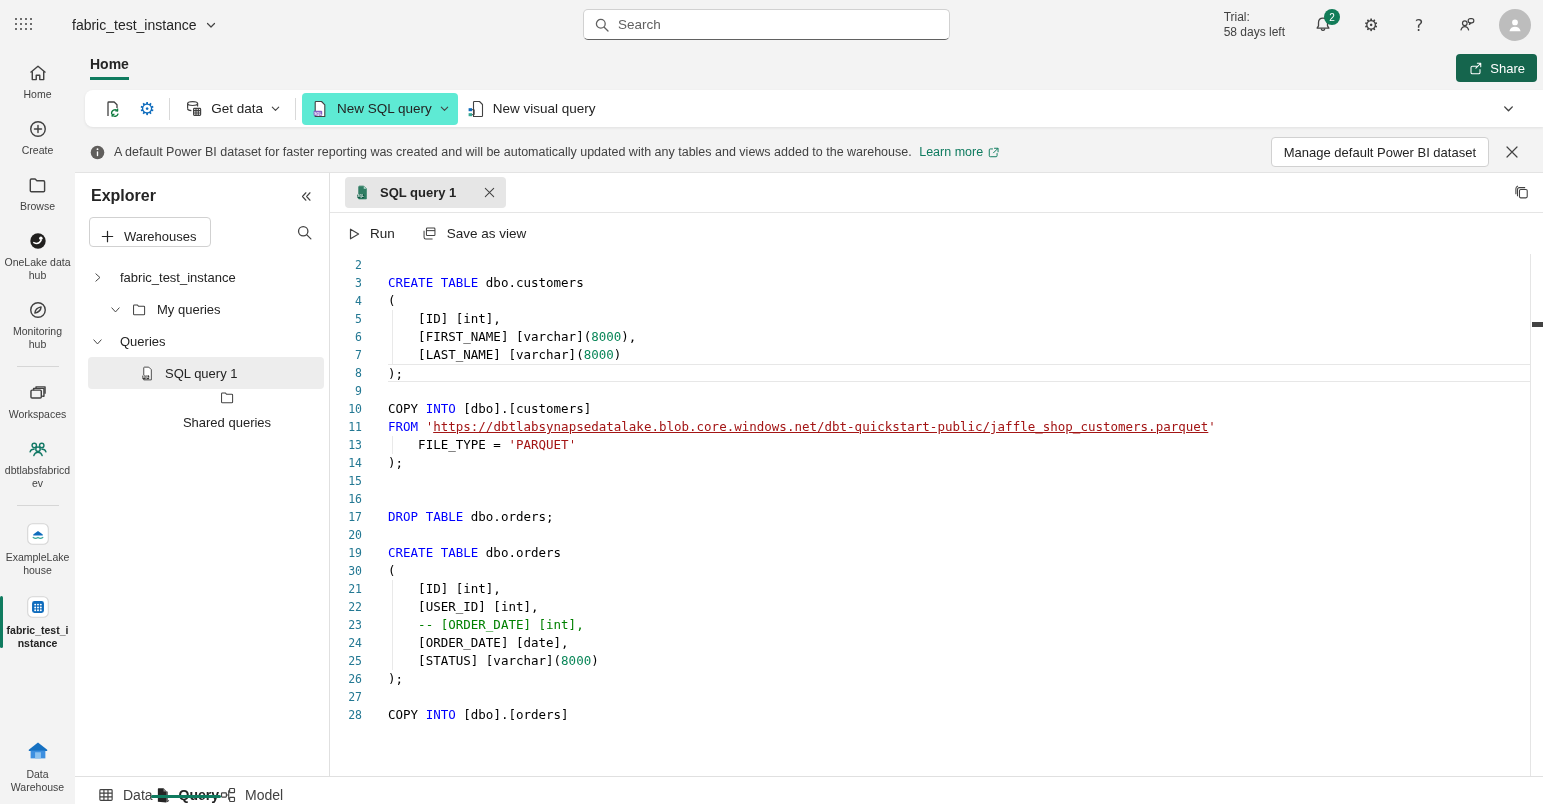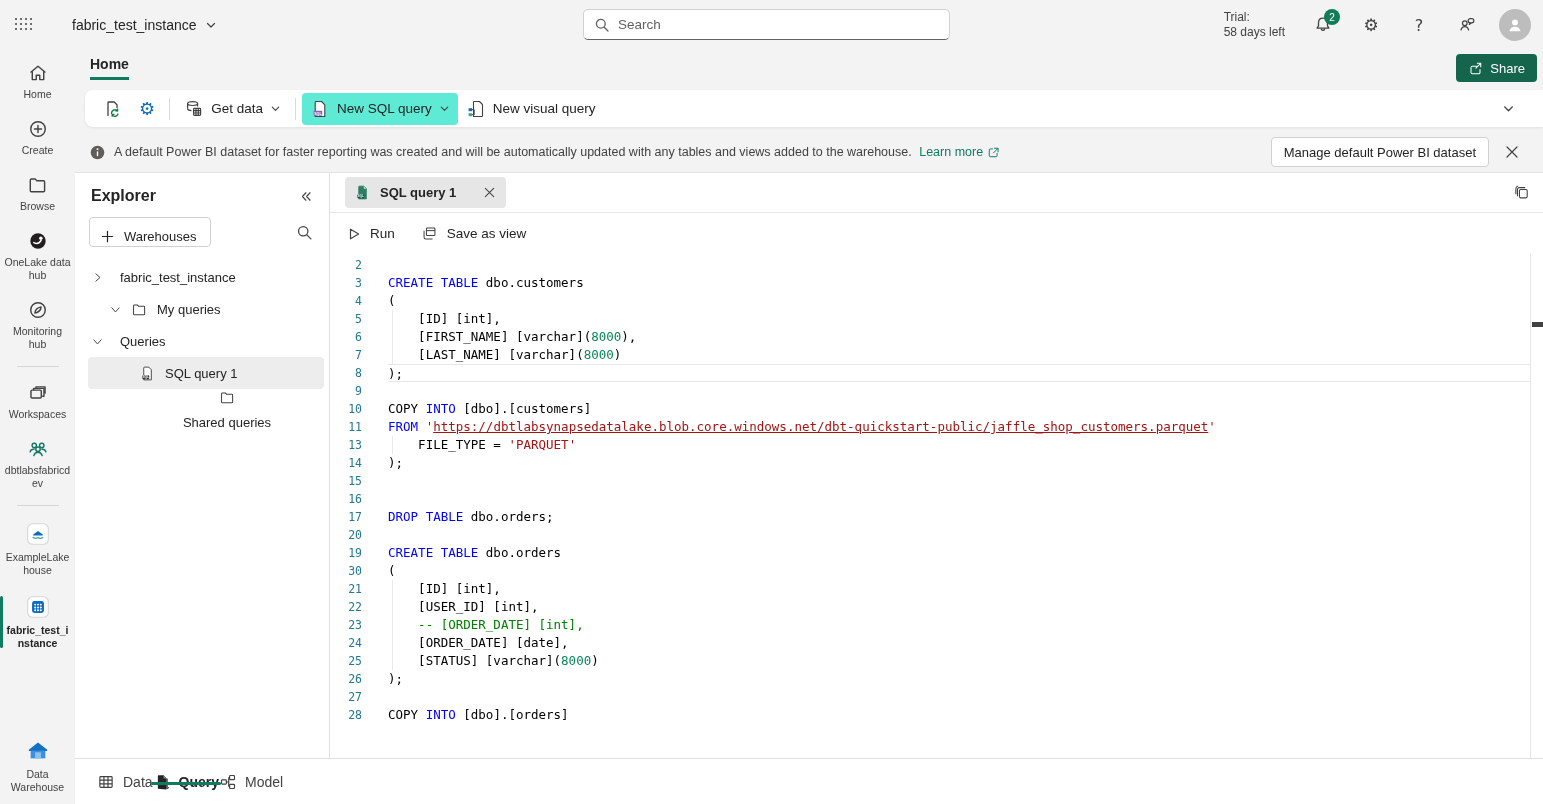--- a/index.html
+++ b/index.html
@@ -85,21 +85,21 @@
   .code { flex:1; position:relative; margin-right:13px; color:#000; }
   .code.guide::before { content:""; position:absolute; left:4px; top:0; bottom:0; width:1px; background:#e9e9e9; }
   .cl.cur .code { border-top:1px solid #e7e7e7; border-bottom:1px solid #e7e7e7; }
   .seg-kw{color:#0000ff} .seg-pl{color:#000000} .seg-num{color:#098658}
   .seg-str{color:#a31515} .seg-cmt{color:#008000}
   .seg-url{color:#a31515; text-decoration:underline;}
   .overview-ruler { position:absolute; top:0; right:0; bottom:0; width:13px; border-left:1px solid #e5e5e5; background:#fff; }
   .ruler-mark { position:absolute; top:68px; left:1px; right:0; height:5px; background:#424242; }
 
   
-  .bottombar { height:46px; flex:none; background:#fff; border-top:1px solid #e0e0e0; display:flex; align-items:center; padding-left:22px; }
+  .bottombar { height:28px; flex:none; background:#fff; border-top:1px solid #e0e0e0; display:flex; align-items:flex-end; padding-left:22px; }
   .bb-tab { display:flex; align-items:center; gap:8px; font-size:14px; color:#424242; cursor:pointer; position:relative; }
   .bb-tab.active { color:#242424; font-weight:700; }
   .bb-tab.active::after { content:""; position:absolute; left:-2px; right:-2px; bottom:6px; height:3px; border-radius:2px; background:#0f7b5f; }
 </style>
 </head>
 <body>
 
 <div class="app">
 
   <header class="topbar">

